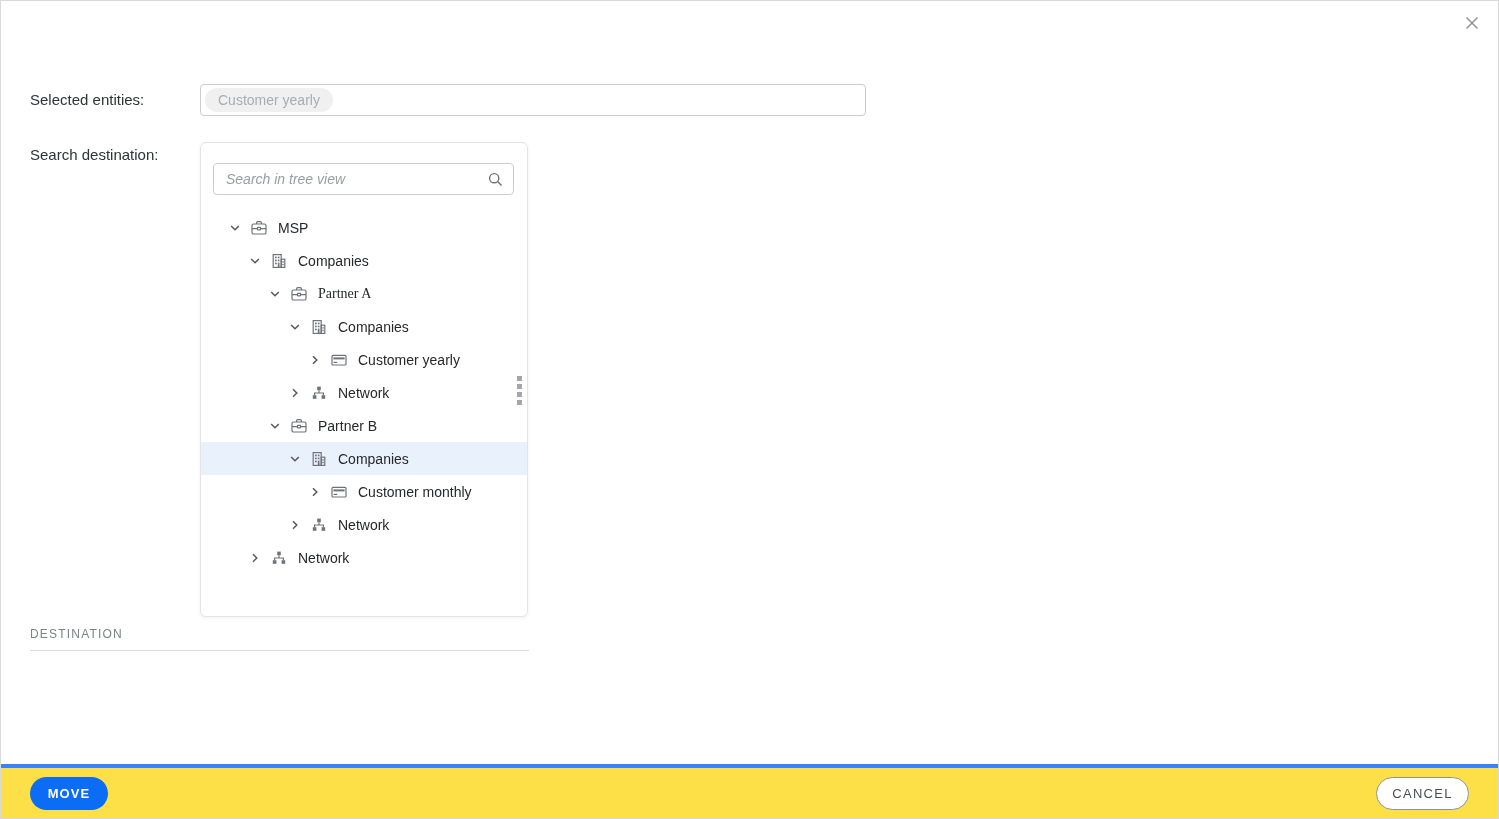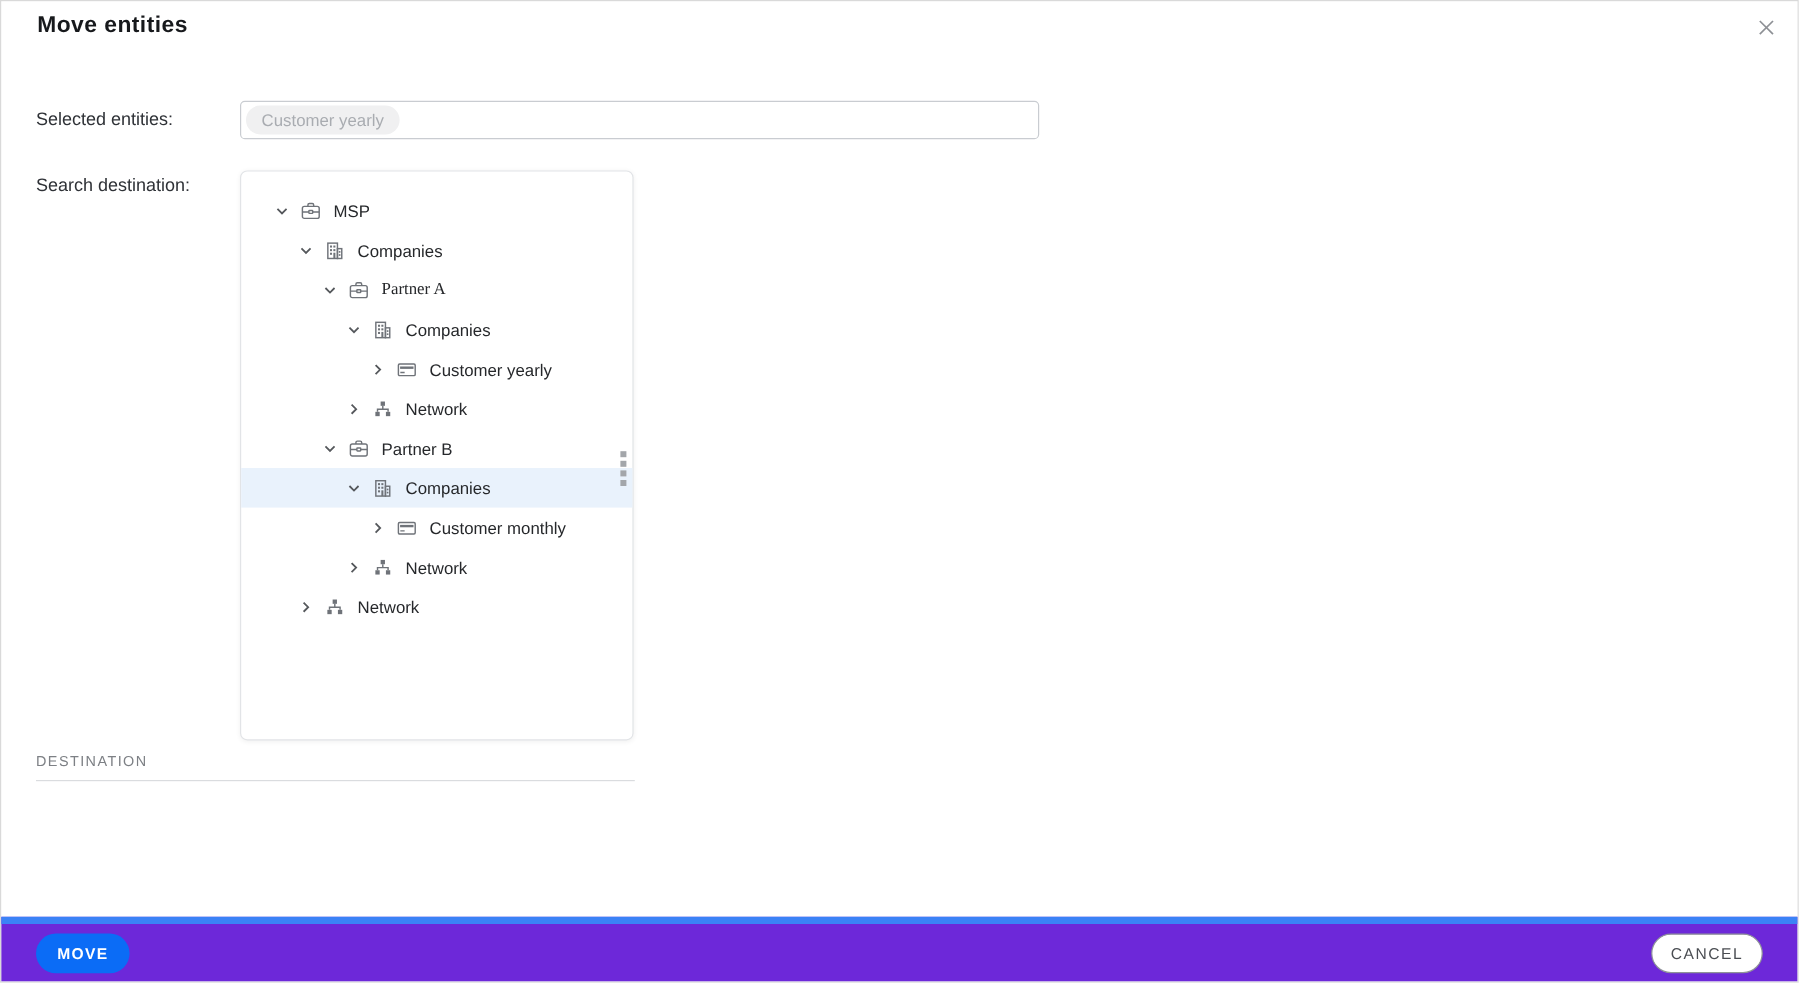--- a/index.html
+++ b/index.html
@@ -98,21 +98,21 @@
   .dest-heading {
     font-size:12px; color:#7d8085; letter-spacing:1.2px; font-weight:400;
   }
   .dest-divider { width:499px; height:1px; background:#dadcdf; margin-top:9px; }
   .dest-path { margin-top:14px; font-size:14.5px; color:#4f5257; }
   .dest-path .current { font-weight:700; color:#2b2d30; }
 
   
   .dlg-footer {
     position:absolute; left:0; right:0; bottom:0; height:54px;
-    border-top:6px solid #3b82f6; background:#6d28d9;
+    border-top:4px solid #3b82f6; background:#fde047;
     display:flex; align-items:center; justify-content:space-between;
     padding:0 29px;
   }
   .btn {
     height:33px; border-radius:17px; cursor:pointer;
     font-family:"Liberation Sans", sans-serif;
     font-size:13px; letter-spacing:1.1px; font-weight:700;
     display:flex; align-items:center; justify-content:center;
   }
   .btn-move {
@@ -122,21 +122,20 @@
     width:93px; background:#ffffff; color:#4a4d52; border:1px solid #8f9398;
     font-weight:400; letter-spacing:1.3px;
   }
 </style>
 </head>
 <body>
 
 <div class="dialog">
 
   <div class="dlg-header">
-    <div class="dlg-title">Move entities</div>
     <button class="close-btn">
       <span style="display:flex;">
         <svg width="18" height="18" viewBox="0 0 18 18" fill="none" stroke-width="1.4">
           <line x1="3.5" y1="3.5" x2="14.5" y2="14.5"></line>
           <line x1="14.5" y1="3.5" x2="3.5" y2="14.5"></line>
         </svg>
       </span>
     </button>
   </div>
 
@@ -145,20 +144,29 @@
     <div class="entities-input">
       <span class="chip">Customer yearly</span>
     </div>
   </div>
 
 
   <div class="form-row row-destination">
     <div class="row-label">Search destination:</div>
 
     <div class="tree-panel">
+      <div class="search-box">
+        <input type="text" placeholder="Search in tree view" style="">
+        <span style="display:flex;">
+          <svg width="17" height="17" viewBox="0 0 17 17" fill="none" stroke="#6f7379" stroke-width="1.4">
+            <circle cx="7.2" cy="7.2" r="4.6"></circle>
+            <line x1="10.8" y1="10.8" x2="14.6" y2="14.6"></line>
+          </svg>
+        </span>
+      </div>
 
       <div class="tree-list" id="tree-list">
           <div class="tree-row" style="padding-left: 26px;">
             <span class="tree-chevron">
               <svg width="14" height="14" viewBox="0 0 14 14" fill="none" stroke="#55585c" stroke-width="1.5">
                 <polyline points="3.2,5 7,8.8 10.8,5"></polyline>
               </svg>
             </span>
             <span class="tree-icon">
               <svg width="18" height="18" viewBox="0 0 18 18" fill="none" stroke="#6f7379" stroke-width="1.2">

